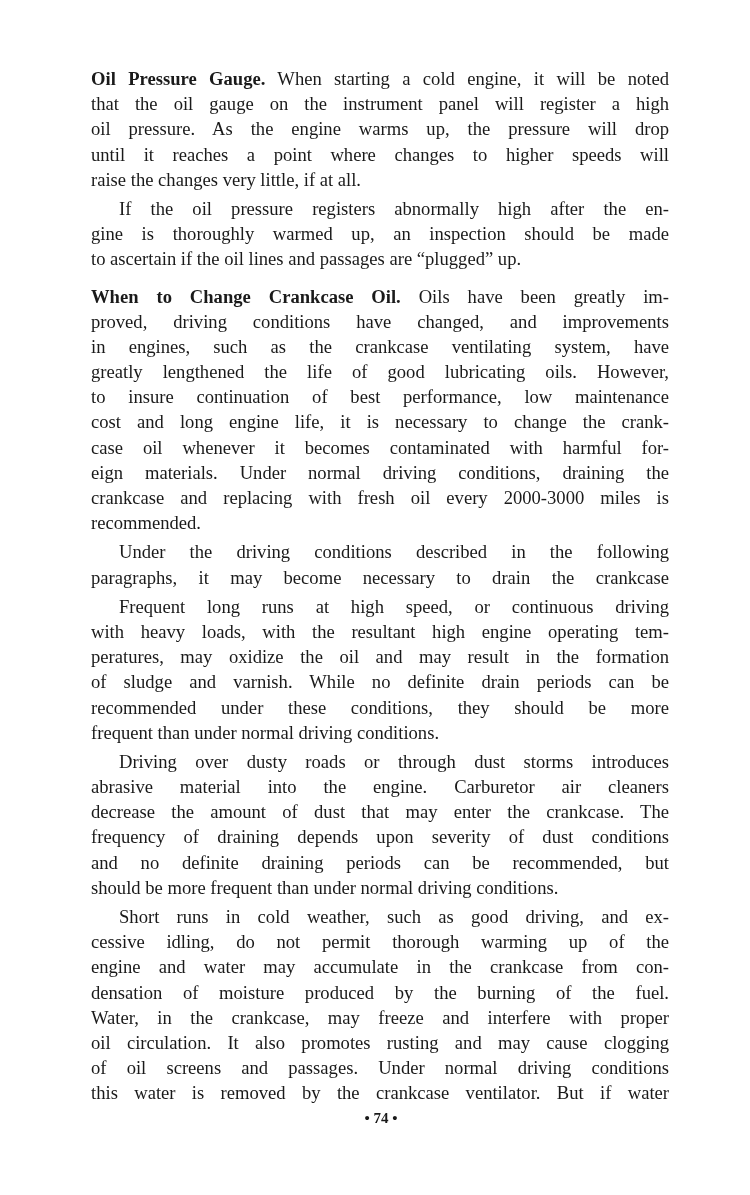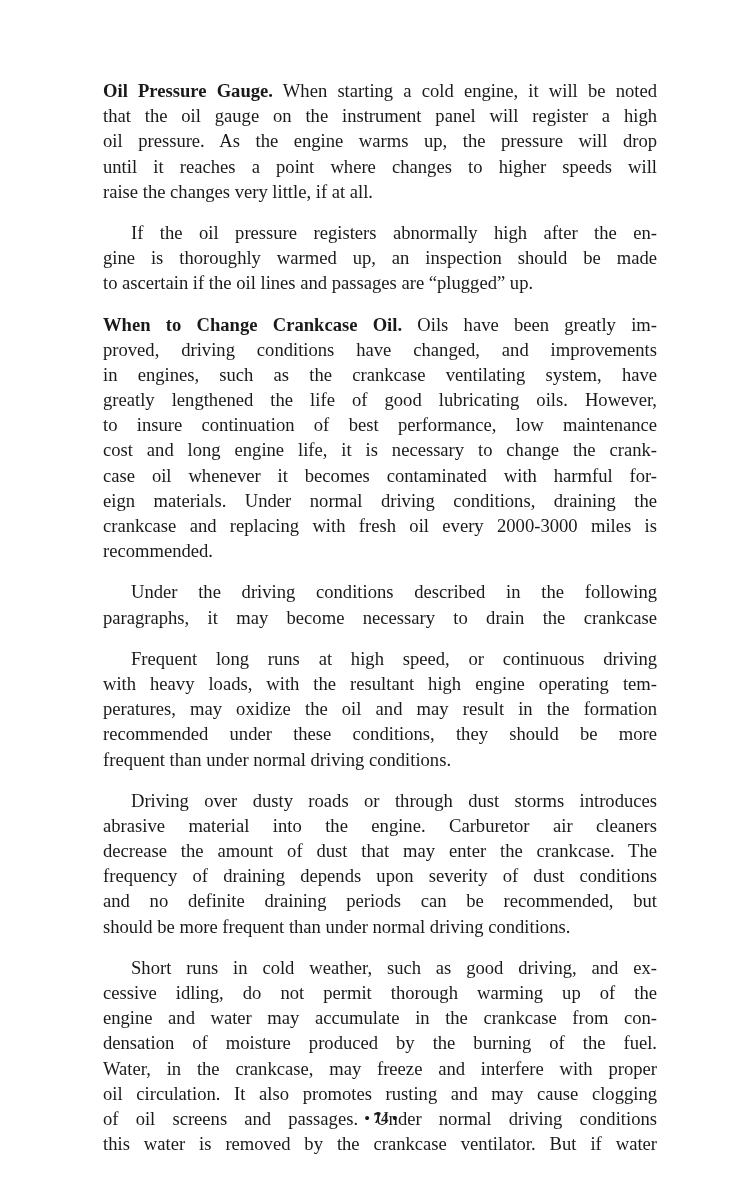--- a/index.html
+++ b/index.html
@@ -2,21 +2,21 @@
 <html><head>
   <meta charset="utf-8">
   <style>
     html, body { margin: 0; padding: 0; background: #ffffff; }
     body { width: 750px; height: 1195px; position: relative; overflow: hidden; }
     .page {
       position: absolute; left: 87px; top: 62px; width: 586px;
       font-family: "Liberation Serif", "DejaVu Serif", serif;
       font-size: 18.6px; color: #1a1a1a; line-height: 25.2px;
     }
-    .para { margin: 16px; }
+    .para { margin: 4px; }
     .para.gap { margin-top: 12px; }
     .line {
       display: block; white-space: nowrap;
       text-align: justify; text-align-last: justify;
       height: 25.2px;
     }
     .line.last { text-align-last: left; }
     .line.indent { padding-left: 28px; }
     .heading { font-weight: bold; }
     .page-number {
@@ -59,20 +59,21 @@
 
   <div class="para">
     <span class="line indent">Under the driving conditions described in the following</span>
     <span class="line">paragraphs, it may become necessary to drain the crankcase</span>
   </div>
 
   <div class="para">
     <span class="line indent">Frequent long runs at high speed, or continuous driving</span>
     <span class="line">with heavy loads, with the resultant high engine operating tem-</span>
     <span class="line">peratures, may oxidize the oil and may result in the formation</span>
+    <span class="line">of sludge and varnish. While no definite drain periods can be</span>
     <span class="line">recommended under these conditions, they should be more</span>
     <span class="line last">frequent than under normal driving conditions.</span>
   </div>
 
   <div class="para">
     <span class="line indent">Driving over dusty roads or through dust storms introduces</span>
     <span class="line">abrasive material into the engine. Carburetor air cleaners</span>
     <span class="line">decrease the amount of dust that may enter the crankcase. The</span>
     <span class="line">frequency of draining depends upon severity of dust conditions</span>
     <span class="line">and no definite draining periods can be recommended, but</span>

